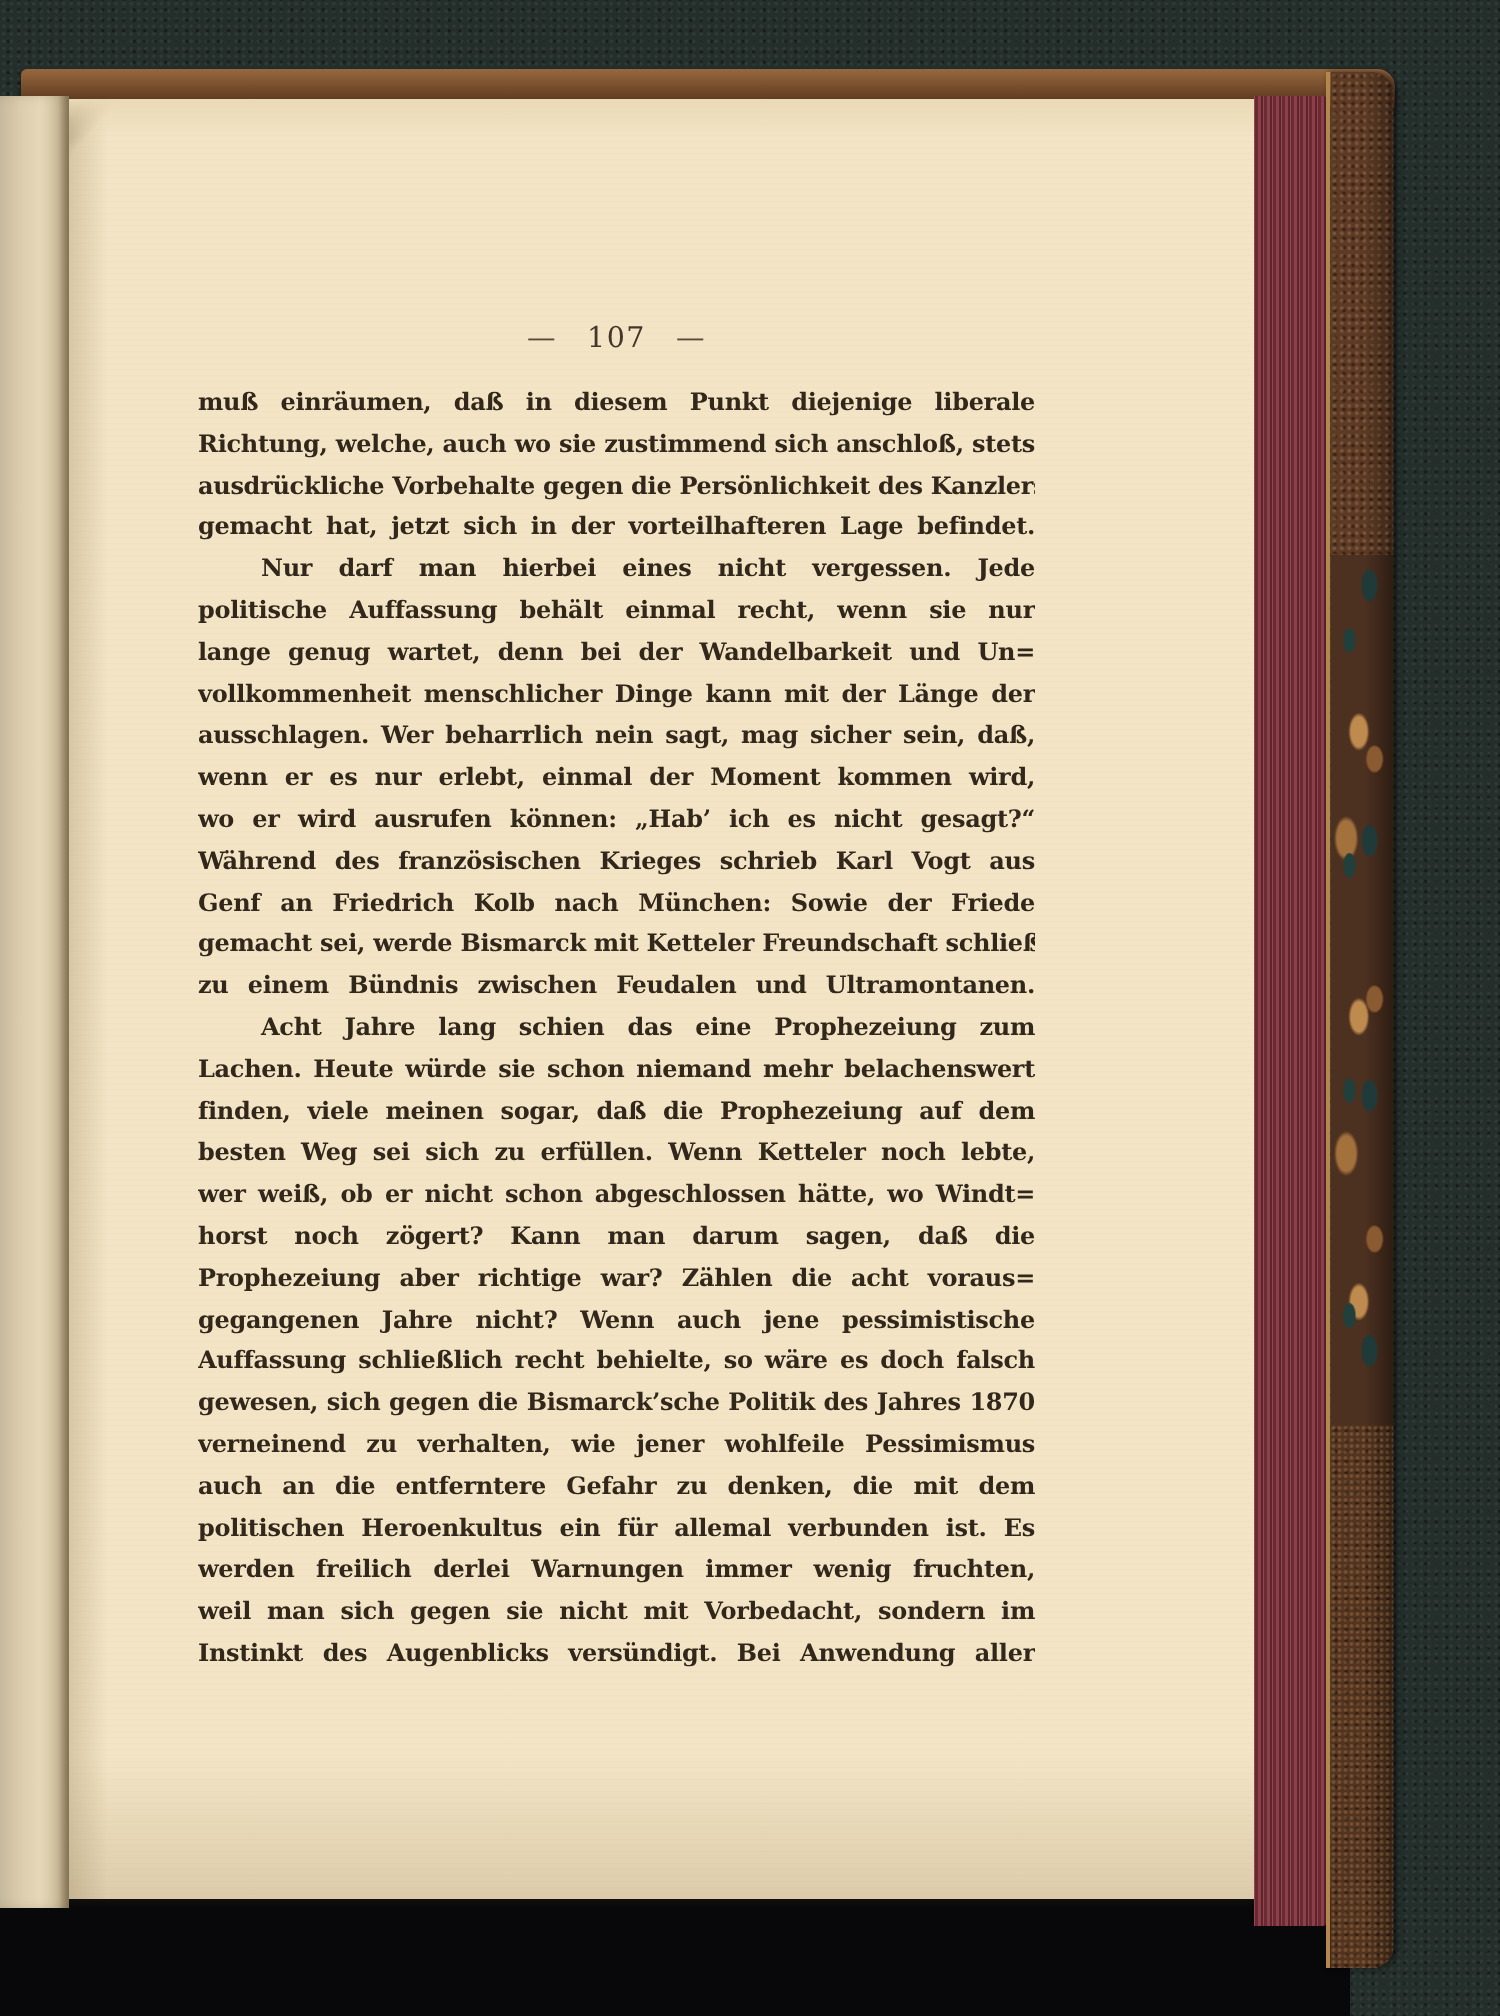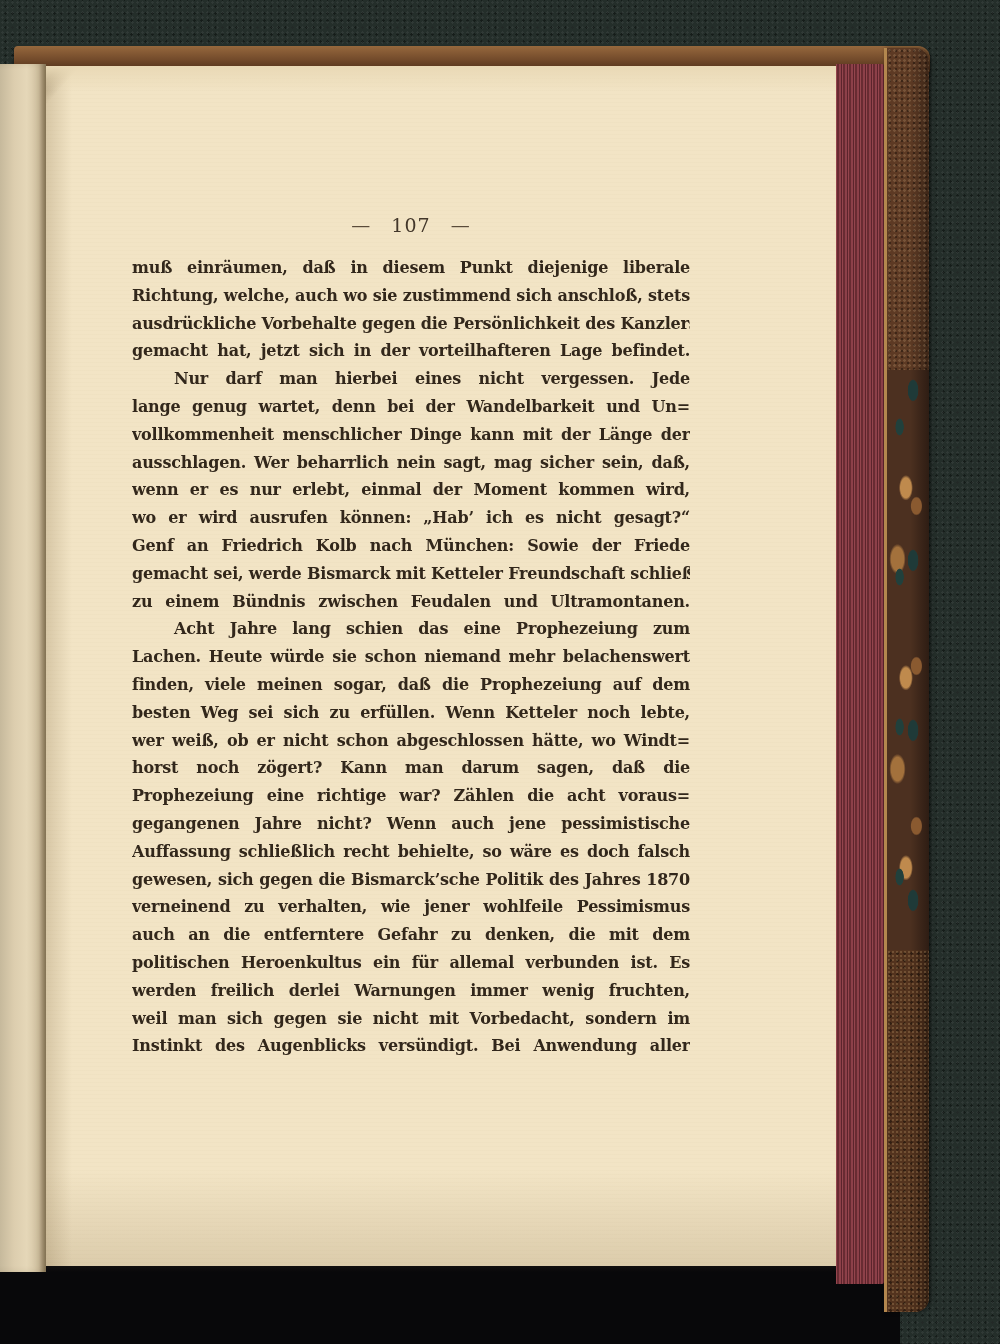--- a/index.html
+++ b/index.html
@@ -121,38 +121,40 @@
       <div class="para">
 
       <div class="line">muß einräumen, daß in diesem Punkt diejenige liberale</div>
           <div class="line">Richtung, welche, auch wo sie zustimmend sich anschloß, stets</div>
           <div class="line">ausdrückliche Vorbehalte gegen die Persönlichkeit des Kanzlers</div>
           <div class="line">gemacht hat, jetzt sich in der vorteilhafteren Lage befindet.</div>
         </div>
       <div class="para indent">
 
       <div class="line">Nur darf man hierbei eines nicht vergessen. Jede</div>
+          <div class="line">politische Auffassung behält einmal recht, wenn sie nur</div>
           <div class="line">lange genug wartet, denn bei der Wandelbarkeit und Un=</div>
           <div class="line">vollkommenheit menschlicher Dinge kann mit der Länge der</div>
           <div class="line">ausschlagen. Wer beharrlich nein sagt, mag sicher sein, daß,</div>
           <div class="line">wenn er es nur erlebt, einmal der Moment kommen wird,</div>
           <div class="line">wo er wird ausrufen können: „Hab’ ich es nicht gesagt?“</div>
+          <div class="line">Während des französischen Krieges schrieb Karl Vogt aus</div>
           <div class="line">Genf an Friedrich Kolb nach München: Sowie der Friede</div>
           <div class="line">gemacht sei, werde Bismarck mit Ketteler Freundschaft schließen</div>
           <div class="line">zu einem Bündnis zwischen Feudalen und Ultramontanen.</div>
         </div>
       <div class="para indent">
 
       <div class="line">Acht Jahre lang schien das eine Prophezeiung zum</div>
           <div class="line">Lachen. Heute würde sie schon niemand mehr belachenswert</div>
           <div class="line">finden, viele meinen sogar, daß die Prophezeiung auf dem</div>
           <div class="line">besten Weg sei sich zu erfüllen. Wenn Ketteler noch lebte,</div>
           <div class="line">wer weiß, ob er nicht schon abgeschlossen hätte, wo Windt=</div>
           <div class="line">horst noch zögert? Kann man darum sagen, daß die</div>
-          <div class="line">Prophezeiung eine richtige war? Zählen die acht voraus=</div>
+          <div class="line">Prophezeiung aber richtige war? Zählen die acht voraus=</div>
           <div class="line">gegangenen Jahre nicht? Wenn auch jene pessimistische</div>
           <div class="line">Auffassung schließlich recht behielte, so wäre es doch falsch</div>
           <div class="line">gewesen, sich gegen die Bismarck’sche Politik des Jahres 1870</div>
           <div class="line">verneinend zu verhalten, wie jener wohlfeile Pessimismus</div>
           <div class="line">auch an die entferntere Gefahr zu denken, die mit dem</div>
           <div class="line">politischen Heroenkultus ein für allemal verbunden ist. Es</div>
           <div class="line">werden freilich derlei Warnungen immer wenig fruchten,</div>
           <div class="line">weil man sich gegen sie nicht mit Vorbedacht, sondern im</div>
           <div class="line">Instinkt des Augenblicks versündigt. Bei Anwendung aller</div>
         </div>

